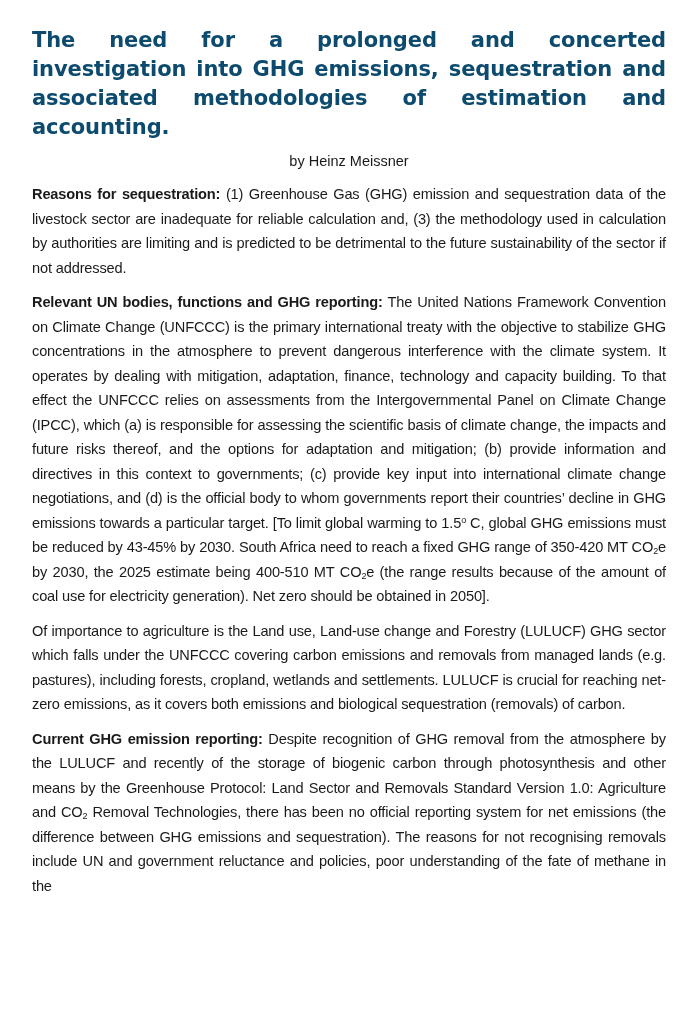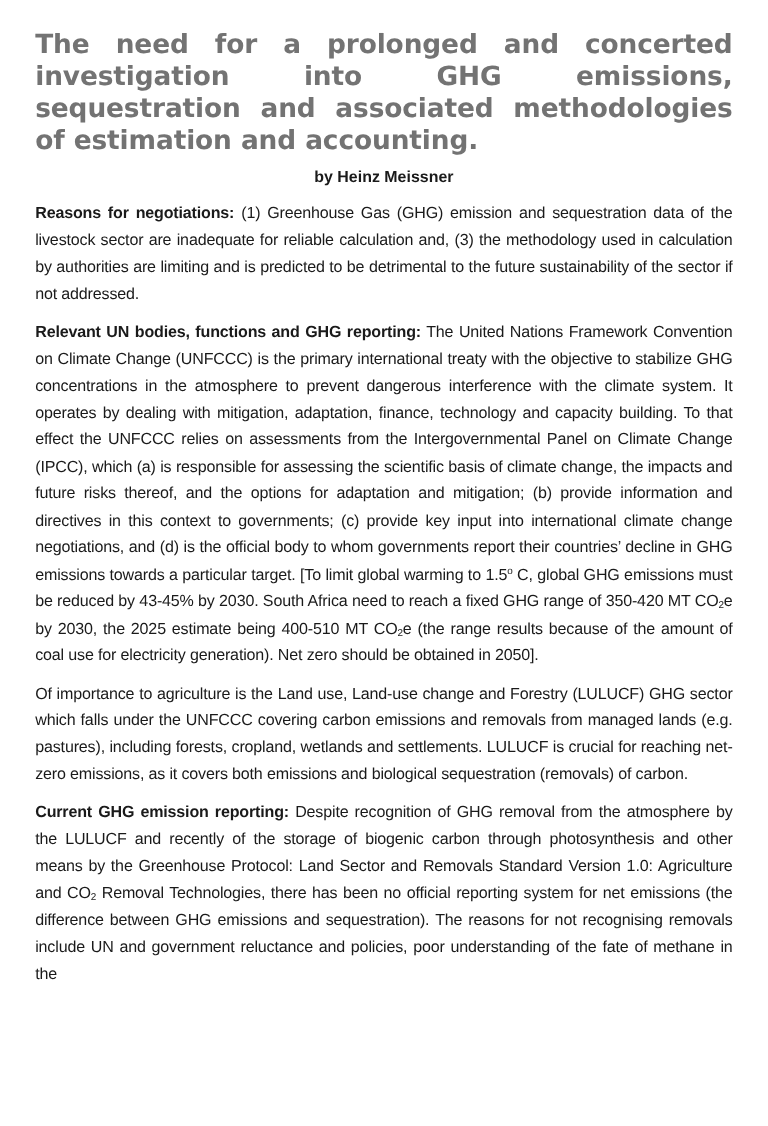--- a/index.html
+++ b/index.html
@@ -16,31 +16,31 @@
     }
     .page {
       position: relative;
       padding: 26px 32px 0 32px;
       box-sizing: border-box;
       width: 698px;
     }
     .title {
       font-family: "DejaVu Sans", sans-serif;
       font-weight: bold;
-      color: #737373;
-      font-size: 24px;
+      color: #0c4a6e;
+      font-size: 21px;
       line-height: 29px;
       text-align: justify;
       text-align-last: left;
       margin: 0 0 9px 0;
       letter-spacing: -0.1px;
     }
     .byline {
       text-align: center;
-      font-weight: bold;
+      font-weight: normal;
       font-size: 14.5px;
       line-height: 20px;
       margin: 0 0 11px 0;
     }
     .date {
       font-weight: bold;
       font-size: 14.5px;
       line-height: 20px;
       margin: 0 0 13px 0;
     }
@@ -67,20 +67,20 @@
   </style>
 </head>
 <body>
 
 <div class="page">
   <h1 class="title">The need for a prolonged and concerted investigation into GHG emissions, sequestration and associated methodologies of estimation and accounting.</h1>
 
   <div class="byline">by Heinz Meissner</div>
 
 
-  <p class="para"><span class="lead">Reasons for negotiations:</span><span> (1) Greenhouse Gas (GHG) emission and sequestration data of the livestock sector are inadequate for reliable calculation and, (3) the methodology used in calculation by authorities are limiting and is predicted to be detrimental to the future sustainability of the sector if not addressed.</span></p>
+  <p class="para"><span class="lead">Reasons for sequestration:</span><span> (1) Greenhouse Gas (GHG) emission and sequestration data of the livestock sector are inadequate for reliable calculation and, (3) the methodology used in calculation by authorities are limiting and is predicted to be detrimental to the future sustainability of the sector if not addressed.</span></p>
 
   <p class="para"><span class="lead">Relevant UN bodies, functions and GHG reporting:</span><span> The United Nations Framework Convention on Climate Change (UNFCCC) is the primary international treaty with the objective to stabilize GHG concentrations in the atmosphere to prevent dangerous interference with the climate system. It operates by dealing with mitigation, adaptation, finance, technology and capacity building. To that effect the UNFCCC relies on assessments from the Intergovernmental Panel on Climate Change (IPCC), which (a) is responsible for assessing the scientific basis of climate change, the impacts and future risks thereof, and the options for adaptation and mitigation; (b) provide information and directives in this context to governments; (c) provide key input into international climate change negotiations, and (d) is the official body to whom governments report their countries’ decline in GHG emissions towards a particular target. [To limit global warming to 1.5</span><sup>o</sup><span> C, global GHG emissions must be reduced by 43-45% by 2030. South Africa need to reach a fixed GHG range of 350-420 MT CO</span><sub>2</sub><span>e by 2030, the 2025 estimate being 400-510 MT CO</span><sub>2</sub><span>e (the range results because of the amount of coal use for electricity generation). Net zero should be obtained in 2050].</span></p>
 
   <p class="para"><span>Of importance to agriculture is the Land use, Land-use change and Forestry (LULUCF) GHG sector which falls under the UNFCCC covering carbon emissions and removals from managed lands (e.g. pastures), including forests, cropland, wetlands and settlements. LULUCF is crucial for reaching net-zero emissions, as it covers both emissions and biological sequestration (removals) of carbon.</span></p>
 
   <p class="para"><span class="lead">Current GHG emission reporting:</span><span> Despite recognition of GHG removal from the atmosphere by the LULUCF and recently of the storage of biogenic carbon through photosynthesis and other means by the Greenhouse Protocol: Land Sector and Removals Standard Version 1.0: Agriculture and CO</span><sub>2</sub><span> Removal Technologies, there has been no official reporting system for net emissions (the difference between GHG emissions and sequestration). The reasons for not recognising removals include UN and government reluctance and policies, poor understanding of the fate of methane in the</span></p>
 </div>
 
 </body></html>

